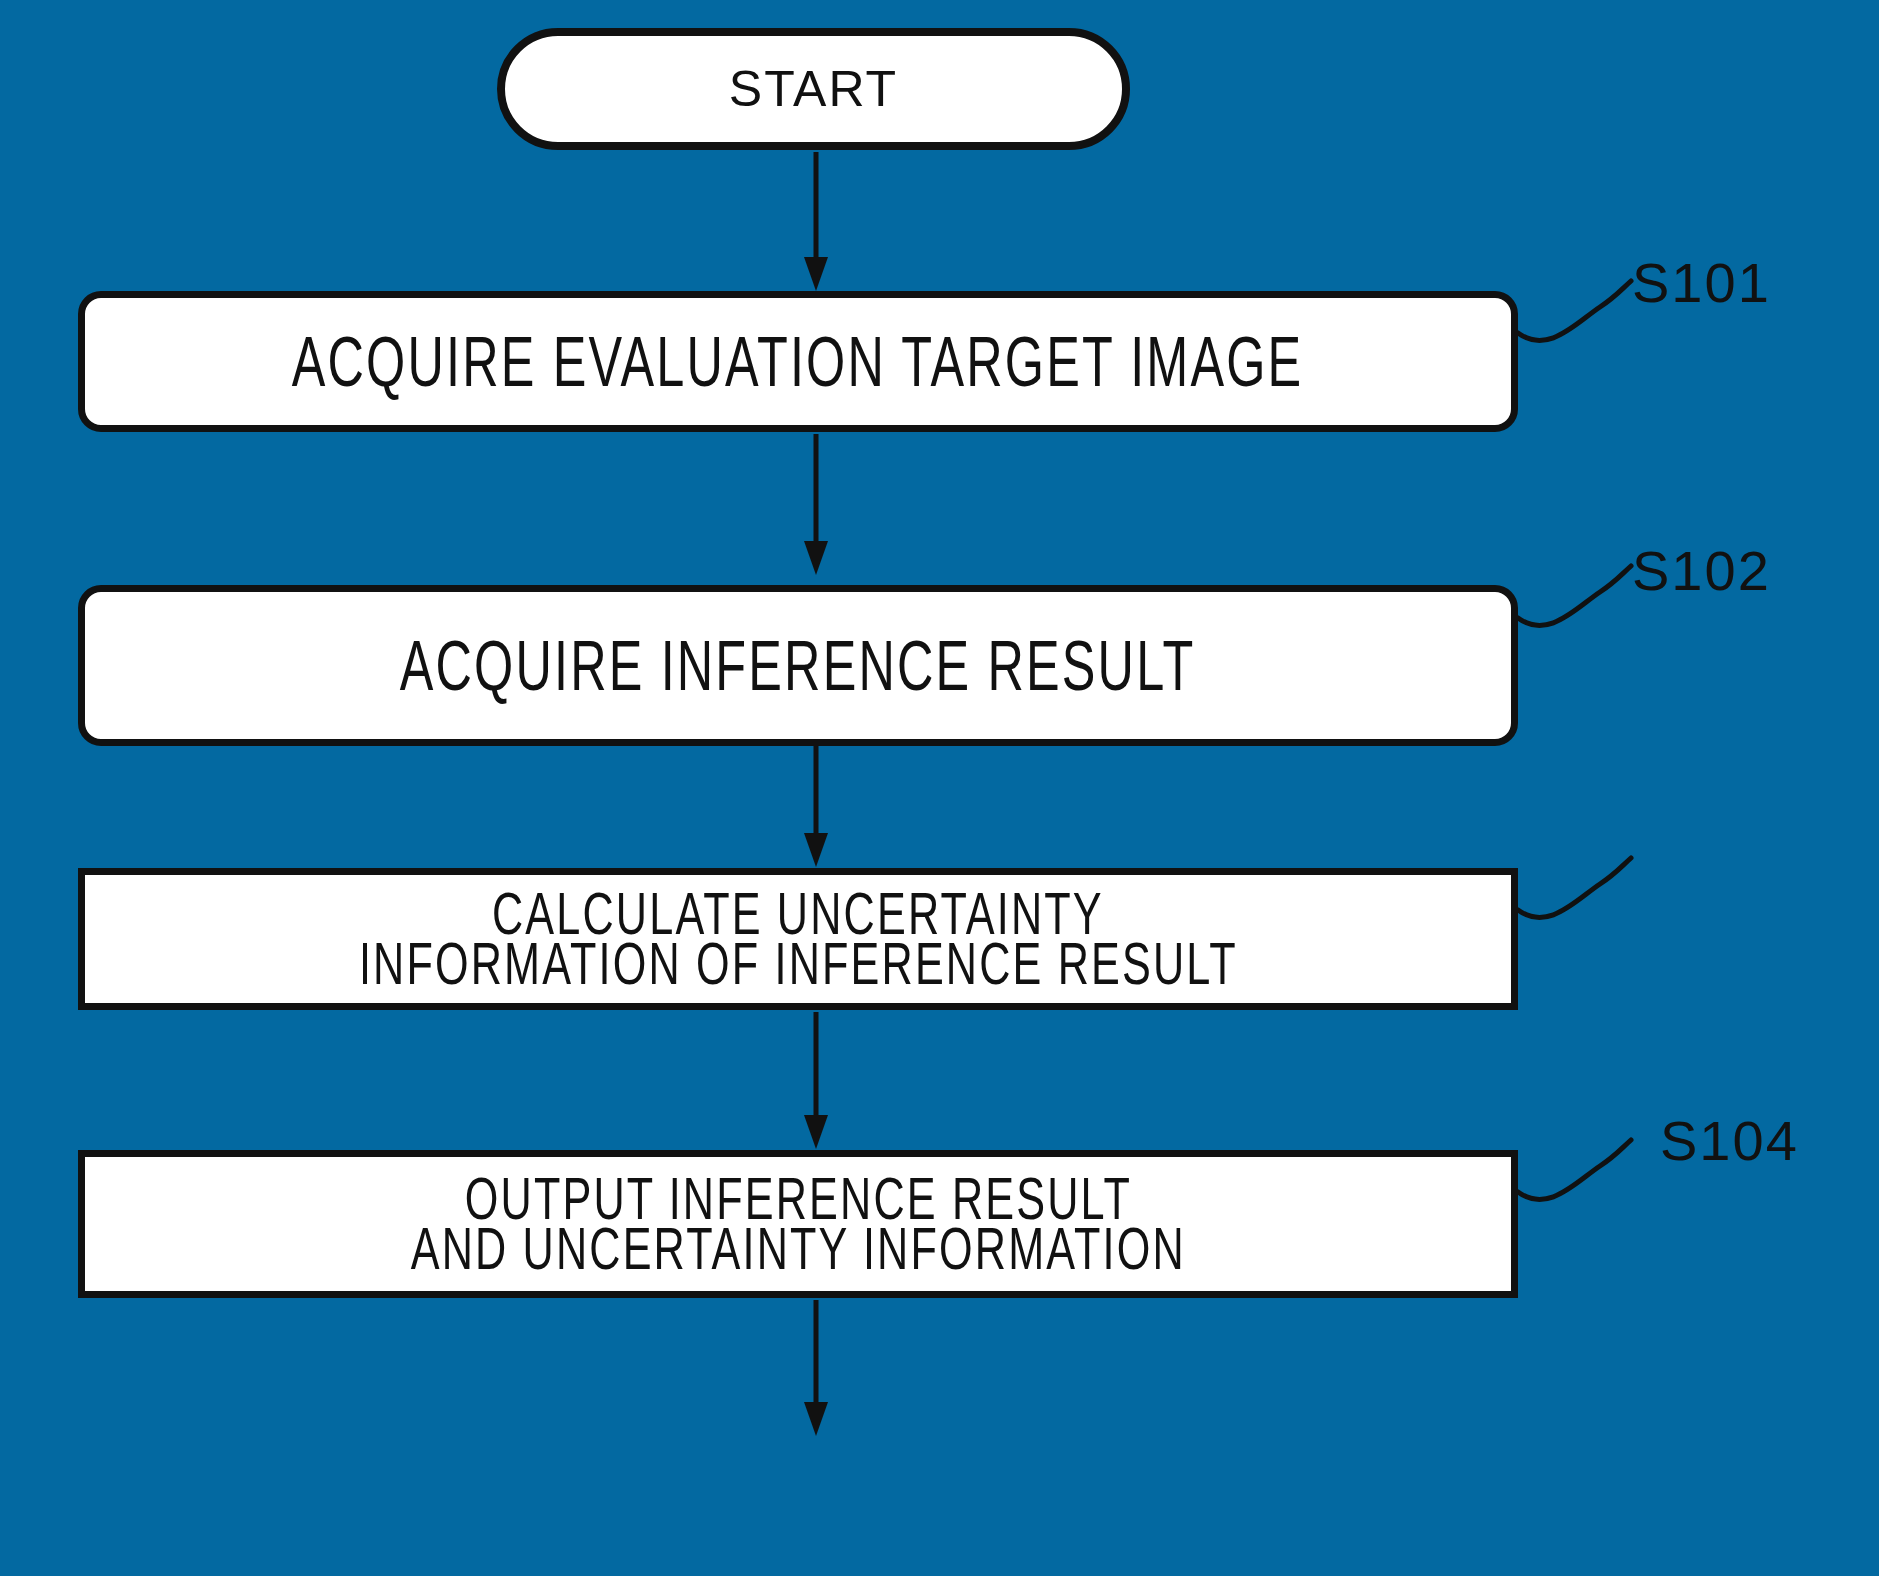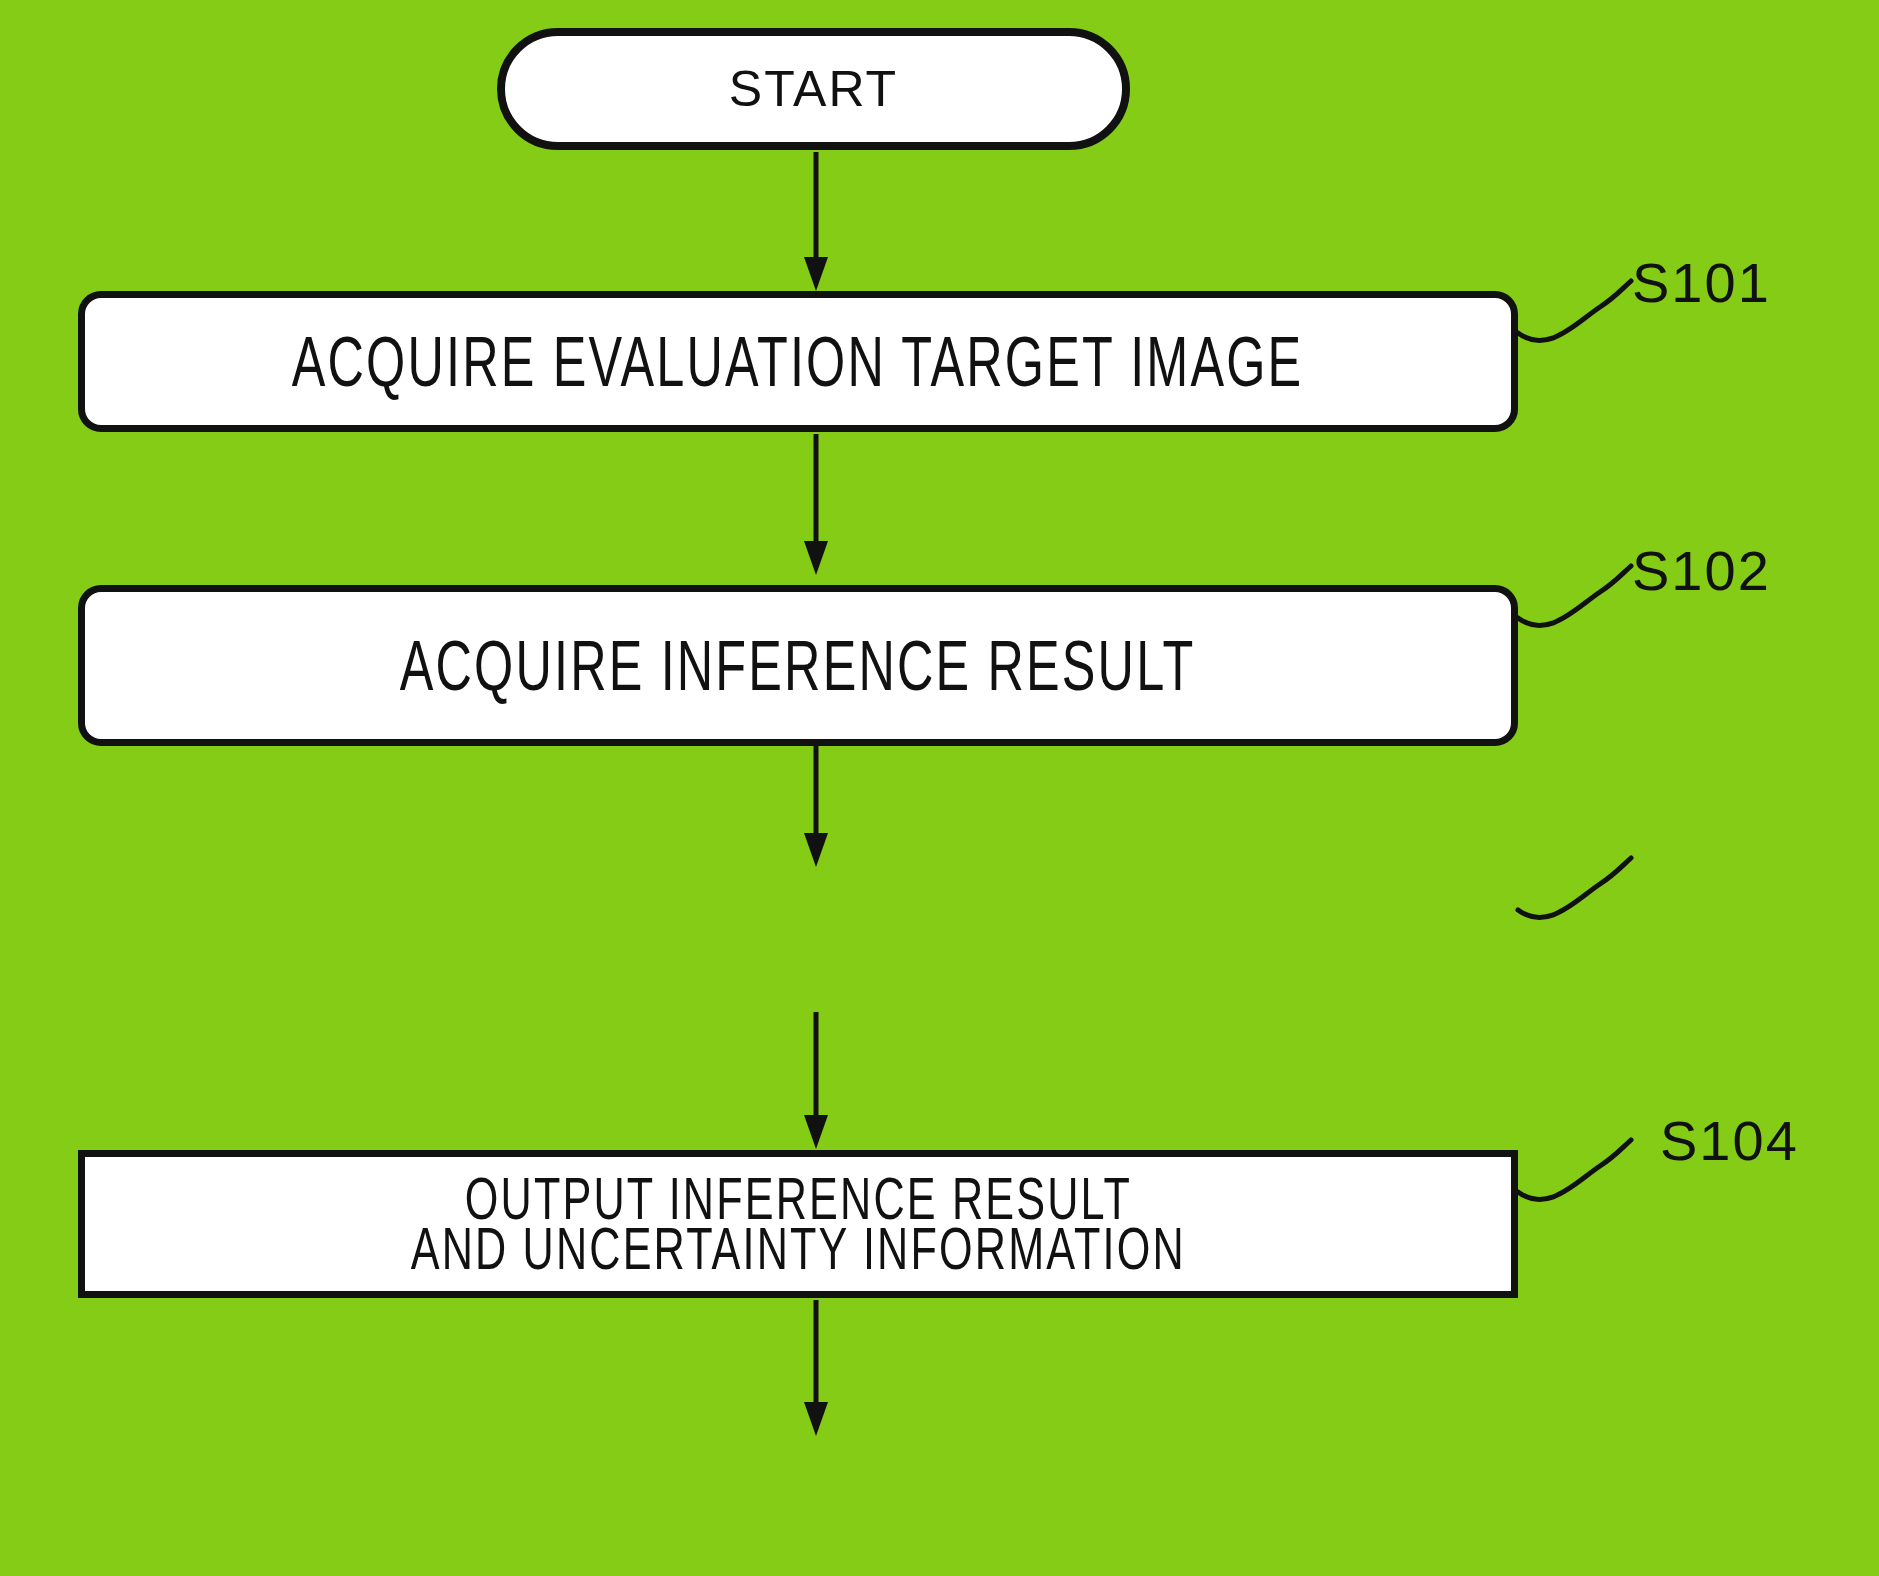--- a/index.html
+++ b/index.html
@@ -1,21 +1,21 @@
 <!DOCTYPE html>
 <html><head>
 <meta charset="utf-8">
 <style>
   * { margin: 0; padding: 0; box-sizing: border-box; }
   html, body { background: #ffffff; }
   .canvas {
     position: relative;
     width: 1879px;
     height: 1576px;
-    background: #84cc16;
+    background: #0369a1;
     font-family: "Liberation Sans", "DejaVu Sans", sans-serif;
     color: #111111;
     overflow: hidden;
   }
   .connectors {
     position: absolute;
     left: 0; top: 0;
     width: 1879px; height: 1576px;
   }
   .connectors line, .connectors path {
@@ -118,20 +118,24 @@
   <div class="step-box step-box-1 size-single">
     <span class="box-line">ACQUIRE EVALUATION TARGET IMAGE</span>
   </div>
   <div class="step-ref step-ref-1">S101</div>
 
   <div class="step-box step-box-2 size-single">
     <span class="box-line">ACQUIRE INFERENCE RESULT</span>
   </div>
   <div class="step-ref step-ref-2">S102</div>
 
+  <div class="step-box step-box-3 size-double">
+    <span class="box-line">CALCULATE UNCERTAINTY</span>
+    <span class="box-line">INFORMATION OF INFERENCE RESULT</span>
+  </div>
 
   <div class="step-box step-box-4 size-double">
     <span class="box-line">OUTPUT INFERENCE RESULT</span>
     <span class="box-line">AND UNCERTAINTY INFORMATION</span>
   </div>
   <div class="step-ref step-ref-4">S104</div>
 
 
 </div>
 

